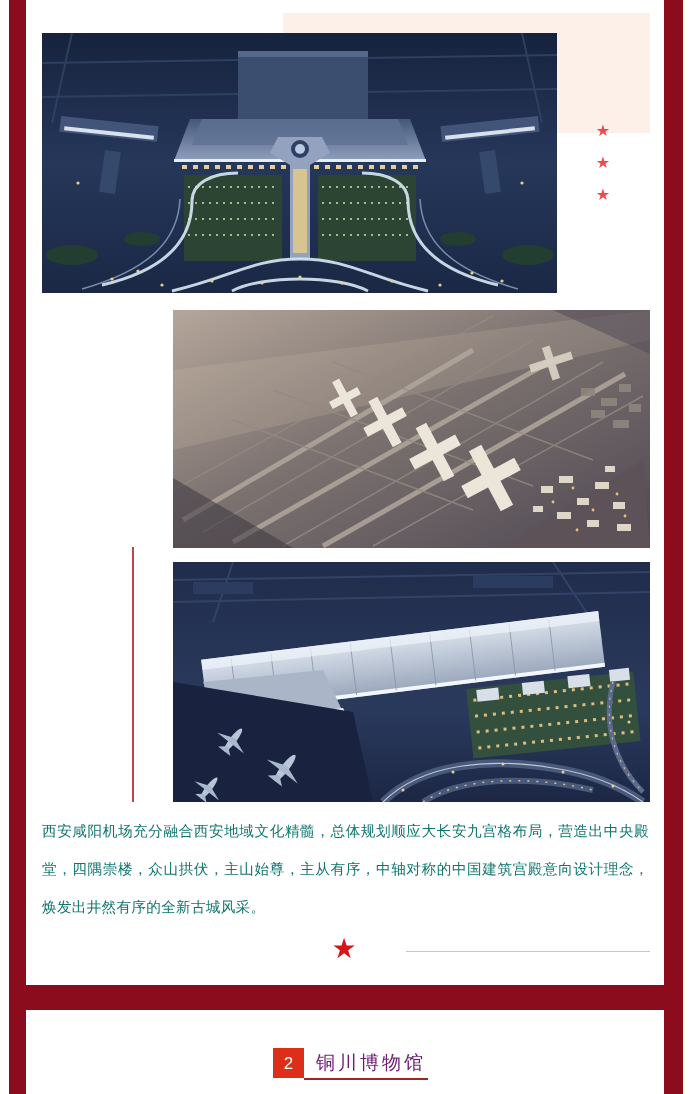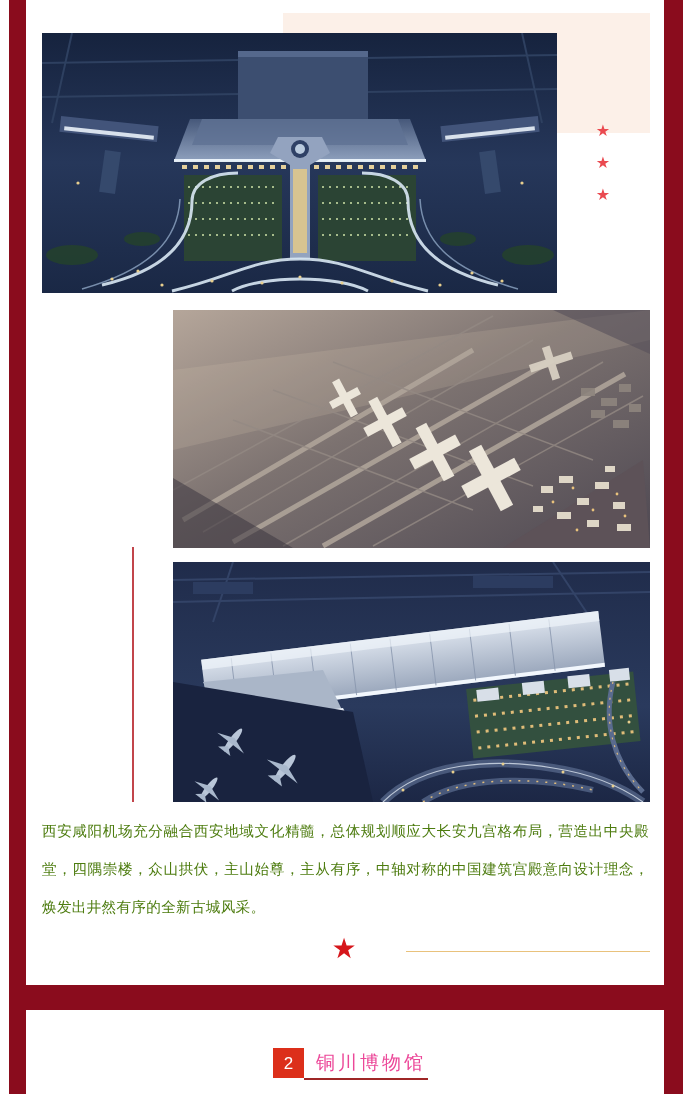--- a/index.html
+++ b/index.html
@@ -24,37 +24,37 @@
   .img svg{display:block;}
   
   .side-star{width:18px;height:18px;left:594px;text-align:center;
     font-size:16px;line-height:18px;color:#ea4a50;}
   .ss1{top:122px;} .ss2{top:154px;} .ss3{top:186px;}
   
   .vline{left:132px;top:547px;width:2px;height:255px;background:#c2454b;}
   
   .para{
     left:42px;top:812px;width:607px;margin:0;
-    font-size:14.6px;line-height:38px;color:#4d7c0f;
+    font-size:14.6px;line-height:38px;color:#0f766e;
     text-align:justify;text-justify:inter-ideograph;
     letter-spacing:0.3px;
   }
   
   .center-star{left:329px;top:934px;width:30px;height:30px;text-align:center;
     font-size:28px;line-height:30px;color:#d6161b;}
   .gold-line{left:406px;top:951px;width:244px;height:1px;background:#e9c27c;}
   
   .badge{
     left:273px;top:1048px;width:31px;height:30px;background:#dc2f1a;
     color:#ffffff;font-size:17px;line-height:31px;text-align:center;
   }
   .sec-title{
     left:316px;top:1048px;height:30px;margin:0;
     font-size:19px;line-height:30px;font-weight:normal;
-    letter-spacing:3px;color:#ec4899;white-space:nowrap;
+    letter-spacing:3px;color:#701a75;white-space:nowrap;
   }
   .sec-underline{left:304px;top:1078px;width:124px;height:2px;background:#9e2626;}
 </style>
 </head>
 <body>
 
 <div>
 
   <div class="abs red-frame"></div>
   <div class="abs card card1"></div>

